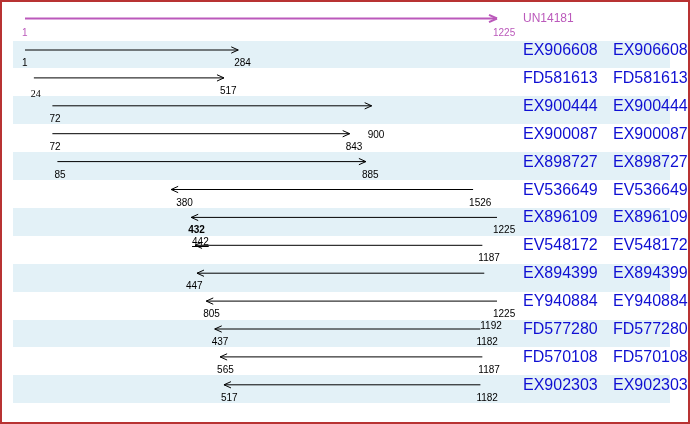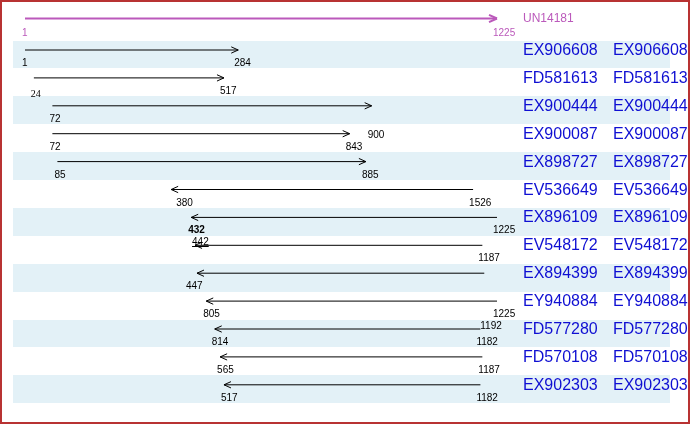--- a/index.html
+++ b/index.html
@@ -141,21 +141,21 @@
       <div class="band" style="top: 261.7px; height: 27.9px; background: rgb(227, 241, 247);"></div>
       <div class="num" style="left: 184px; top: 279.2px;">447</div>
       <div class="num" style="left: 478.275px; top: 279.2px; margin-top: 40px;">1192</div>
       <div class="acc-label" style="left: 521px; top: 265.2px; color: rgb(15, 15, 210);">EX894399</div>
       <div class="acc-label" style="left: 611px; top: 265.2px; color: rgb(15, 15, 210);">EX894399</div>
       <div class="num" style="left: 201.242px; top: 307.1px;">805</div>
       <div class="num" style="left: 491px; top: 307.1px;">1225</div>
       <div class="acc-label" style="left: 521px; top: 293.1px; color: rgb(15, 15, 210);">EY940884</div>
       <div class="acc-label" style="left: 611px; top: 293.1px; color: rgb(15, 15, 210);">EY940884</div>
       <div class="band" style="top: 317.5px; height: 27.9px; background: rgb(227, 241, 247);"></div>
-      <div class="num" style="left: 209.725px; top: 335px;">814</div>
+      <div class="num" style="left: 209.725px; top: 335px;">437</div>
       <div class="num" style="left: 474.418px; top: 335px;">1182</div>
       <div class="acc-label" style="left: 521px; top: 321px; color: rgb(15, 15, 210);">FD577280</div>
       <div class="acc-label" style="left: 611px; top: 321px; color: rgb(15, 15, 210);">FD577280</div>
       <div class="num" style="left: 215.124px; top: 362.9px;">565</div>
       <div class="num" style="left: 476.346px; top: 362.9px;">1187</div>
       <div class="acc-label" style="left: 521px; top: 348.9px; color: rgb(15, 15, 210);">FD570108</div>
       <div class="acc-label" style="left: 611px; top: 348.9px; color: rgb(15, 15, 210);">FD570108</div>
       <div class="band" style="top: 373.3px; height: 27.9px; background: rgb(227, 241, 247);"></div>
       <div class="num" style="left: 218.98px; top: 390.8px;">517</div>
       <div class="num" style="left: 474.418px; top: 390.8px;">1182</div>

